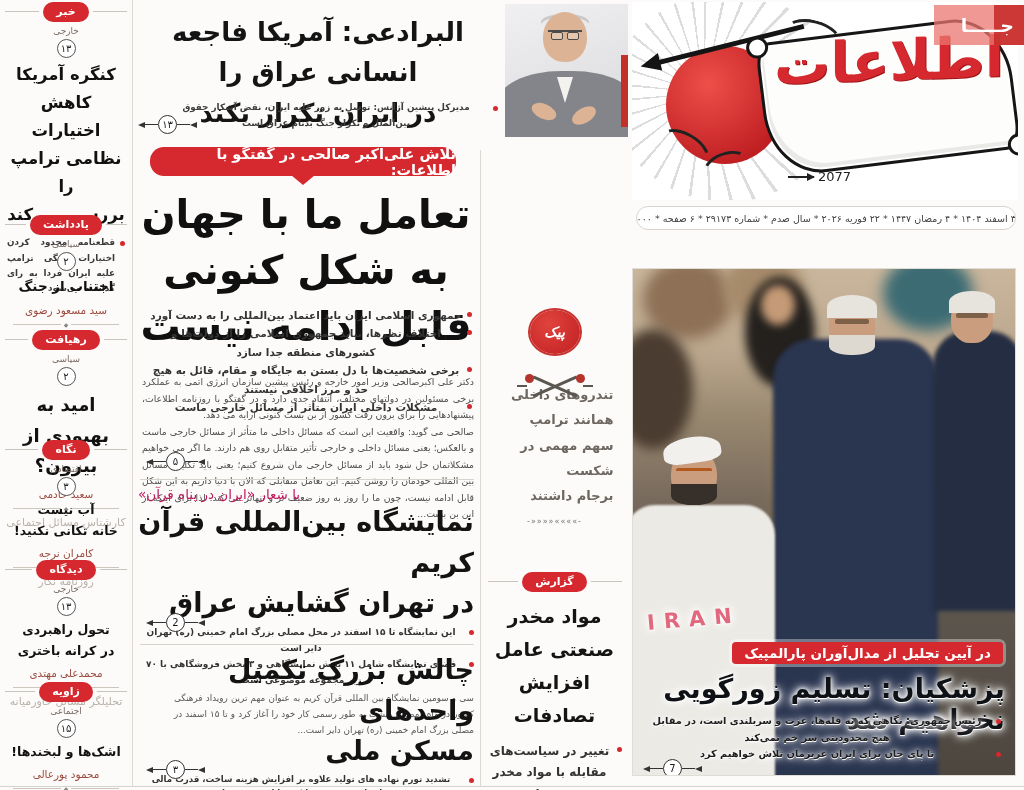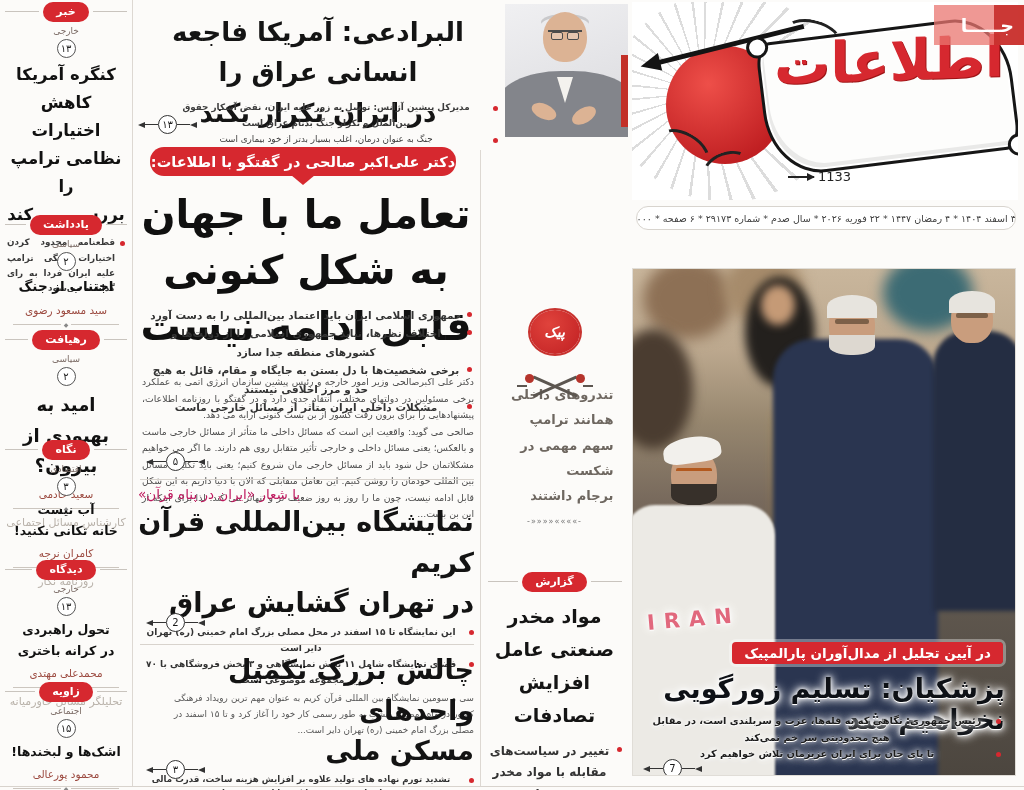--- a/index.html
+++ b/index.html
@@ -186,36 +186,35 @@
     <div class="leaf" style="left:20px;top:130px;width:60px;height:40px;transform:rotate(30deg)"></div>
     <div class="leaf" style="left:70px;top:150px;width:50px;height:34px;transform:rotate(-20deg)"></div>
     <div class="leaf" style="left:150px;top:18px;width:60px;height:36px;transform:rotate(14deg)"></div>
     <div class="trumpet"></div>
     <div class="scroll">
       <span class="curl1"></span>
       <span class="curl2"></span>
     </div>
     <div class="logo-word">اطلاعات</div>
     <div class="year">
-      <span>1133</span>
+      <span>2077</span>
       <span class="arr"></span>
     </div>
   </div>
   <div class="wm">
     <span class="sq"></span>
     <span class="t">جـــــا</span>
   </div>
   <div class="dateline">یکشنبه ۳ اسفند ۱۴۰۴ * ۴ رمضان ۱۴۴۷ * ۲۲ فوریه ۲۰۲۶ * سال صدم * شماره ۲۹۱۷۳ * ۶ صفحه * ۱۰۰۰ تومان</div>
 
   <div class="elb">
     <div class="elb-title pre">البرادعی: آمریکا فاجعه انسانی عراق را
 در ایران تکرار نکند</div>
     <div class="elb-bullets">
       <div class="b light" style="font-size:8.8px;font-weight:bold;color:#3c3c3c">مدیرکل پیشین آژانس: توسل به زور علیه ایران، نقض آشکار حقوق بین‌الملل و تکرار جنگ بدنام عراق است</div>
-      <div class="b light" style="font-size:8.8px;color:#3c3c3c">جنگ به عنوان درمان، اغلب بسیار بدتر از خود بیماری است</div>
     </div>
     <div class="elb-pg pgnum">
       <span class="ah"></span>
         <span class="ln"></span>
       <span class="c">۱۳</span>
       <span class="ln"></span>
         <span class="ah2"></span>
     </div>
     <div class="elb-photo">
       <div class="elb-hair"></div>
@@ -225,21 +224,21 @@
           <span></span>
         </div>
       <div class="elb-suit"></div>
       <div class="elb-shirt"></div>
       <div class="elb-hand" style="left:26px;bottom:18px;transform:rotate(24deg)"></div>
       <div class="elb-hand" style="left:66px;bottom:14px;transform:rotate(-30deg)"></div>
       <div class="elb-red"></div>
     </div>
   </div>
 
-  <div class="ribbon">دکتر علی‌اکبر صالحی در گفتگو با اطلاعات:</div>
+  <div class="ribbon">تلاش علی‌اکبر صالحی در گفتگو با اطلاعات:</div>
   <div class="lead-h pre">تعامل ما با جهان به شکل کنونی
 قابل ادامه نیست</div>
   <div class="lead-bullets">
     <div class="b">جمهوری اسلامی ایران باید اعتماد بین‌المللی را به دست آورد</div>
     <div class="b">اختلاف نظرها، نباید جمهوری اسلامی را از دولت‌ها و کشورهای منطقه جدا سازد</div>
     <div class="b">برخی شخصیت‌ها با دل بستن به جایگاه و مقام، قائل به هیچ حد و مرز اخلاقی نیستند</div>
     <div class="b">مشکلات داخلی ایران متأثر از مسائل خارجی ماست</div>
   </div>
   <div class="lead-body">
     <p>دکتر علی اکبرصالحی وزیر امور خارجه و رئیس پیشین سازمان انرژی اتمی به عملکرد برخی مسئولین در دولتهای مختلف، انتقاد جدی دارد و در گفتگو با روزنامه اطلاعات، پیشنهادهایی را برای برون رفت کشور از بن بست کنونی ارایه می دهد.</p>

